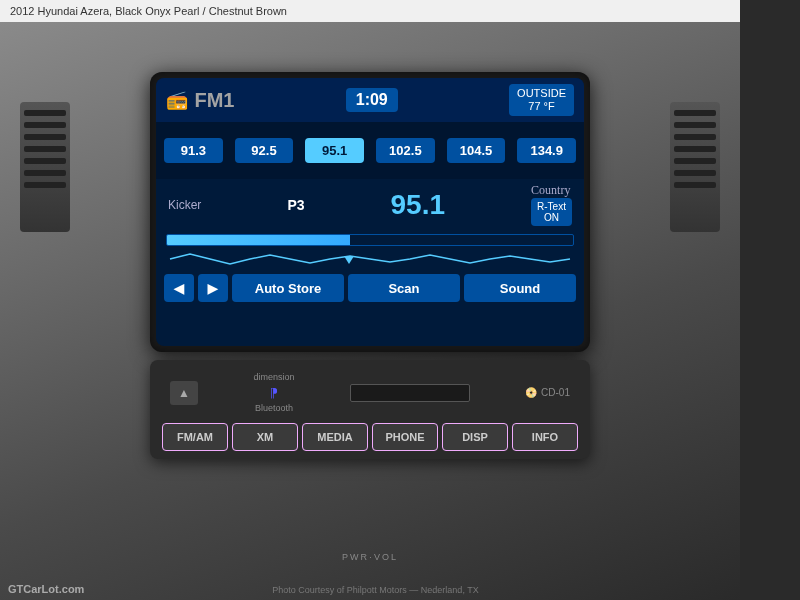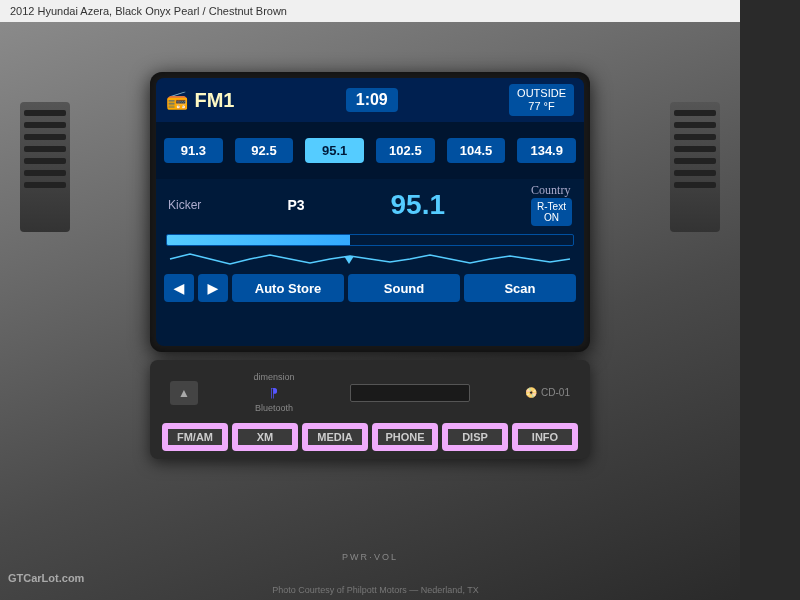--- a/index.html
+++ b/index.html
@@ -93,21 +93,21 @@
     }
 
     .radio-icon {
       font-size: 18px;
       color: #4af;
     }
 
     .fm-text {
       font-size: 20px;
       font-weight: bold;
-      color: #fef9c3;
+      color: #a3a3a3;
     }
 
     .time-display {
       background: #0050a0;
       border-radius: 4px;
       padding: 3px 10px;
       color: white;
       font-size: 16px;
       font-weight: bold;
     }
@@ -338,21 +338,21 @@
       height: 28px;
       background: #3a3a3a;
       border-radius: 4px;
       display: flex;
       align-items: center;
       justify-content: center;
       color: #ccc;
       font-size: 11px;
       font-weight: bold;
       cursor: pointer;
-      border: 6px solid #f0abfc;
+      border: 1px solid #f0abfc;
     }
 
     
     .vent-left {
       position: absolute;
       left: 20px;
       top: 80px;
       width: 50px;
       height: 130px;
       background: linear-gradient(180deg, #555 0%, #333 100%);
@@ -389,21 +389,21 @@
       left: 50%;
       transform: translateX(-50%);
       font-size: 9px;
       color: #888;
       letter-spacing: 2px;
     }
 
     
     .gt-watermark {
       position: absolute;
-      bottom: 16px;
+      bottom: 5px;
       left: 8px;
       font-size: 11px;
       color: #aaa;
       font-weight: bold;
     }
 
     .photo-credit {
       position: absolute;
       bottom: 5px;
       left: 0;
@@ -488,22 +488,22 @@
             <div class="triangle-indicator"></div>
             <svg class="waveform-line" viewBox="0 0 400 18">
               <polyline points="0,9 20,4 40,9 60,14 80,9 100,5 120,9 140,13 160,9 180,6 200,9 220,12 240,9 260,5 280,9 300,13 320,9 340,6 360,9 380,12 400,9" fill="none" stroke="#5cf" stroke-width="1.5"></polyline>
             </svg>
           </div>
 
           <div class="bottom-btns">
             <div class="nav-arrow-btn">◀</div>
             <div class="nav-arrow-btn">▶</div>
             <div class="action-btn">Auto Store</div>
+            <div class="action-btn">Scan</div>
             <div class="action-btn">Sound</div>
-            <div class="action-btn">Scan</div>
           </div>
 
         </div>
       </div>
 
       <div class="physical-controls">
 
         <div class="cd-row">
           <div class="eject-btn">▲</div>
           <div class="center-label">

